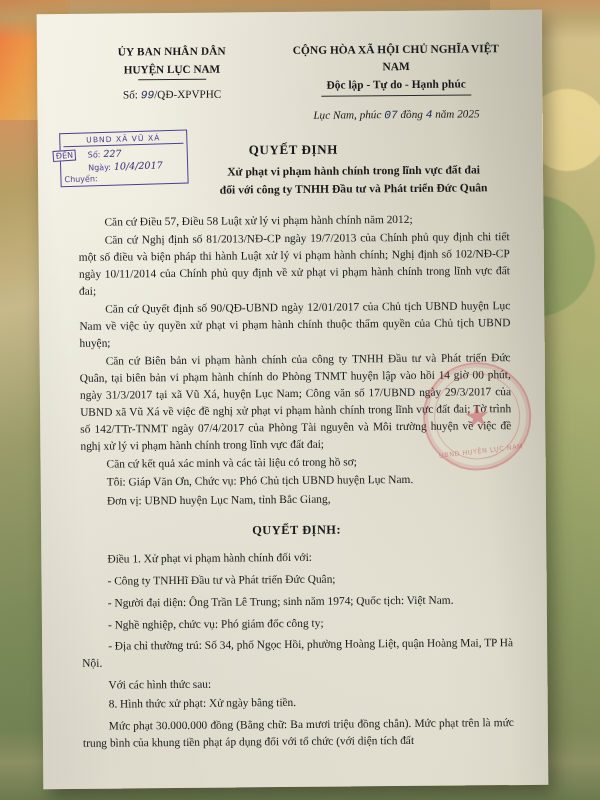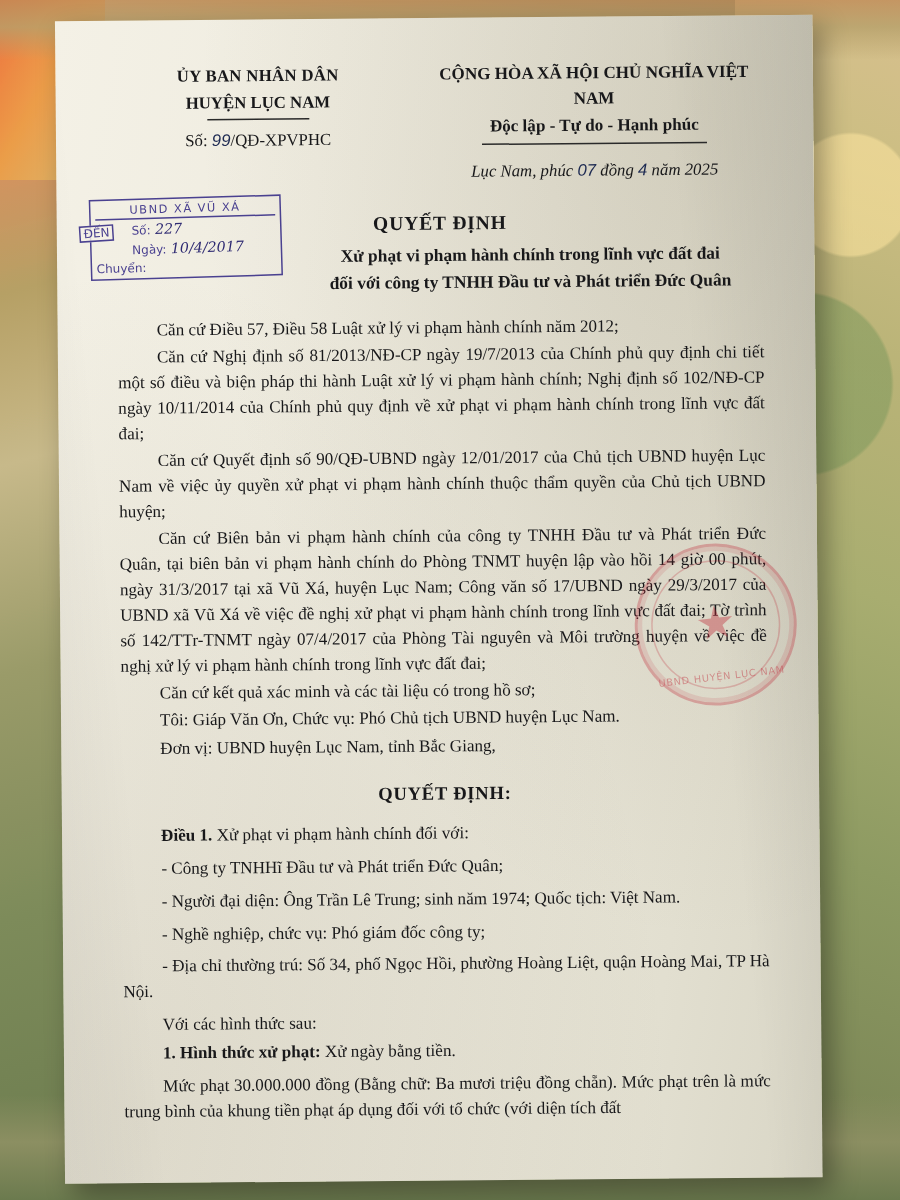--- a/index.html
+++ b/index.html
@@ -135,21 +135,21 @@
     font-size: 11.4px;
     font-weight: bold;
     margin-top: 1px;
   }
   .docnum {
     font-size: 11.2px;
     margin-top: 6px;
     text-align: center;
   }
   .handwrite {
-    font-family: Liberation Sans, sans-serif;
+    font-family: Liberation Mono, monospace;
     font-style: italic;
     color: #1d2a52;
   }
   .place-date {
     font-style: italic;
     font-size: 11.2px;
     margin-top: 10px;
     text-align: center;
   }
 
@@ -226,21 +226,21 @@
     font-weight: bold;
     font-size: 12.4px;
     letter-spacing: .5px;
     margin: 13px 0 10px 0;
   }
   .art {
     text-indent: 26px;
     margin: 0 0 5px 0;
     font-size: 11.4px;
   }
-  .art b { font-weight: bold; }
+  .art b { font-weight: normal; }
   .bullet {
     text-indent: 26px;
     margin: 0 0 5px 0;
     font-size: 11.4px;
   }
   .tight { margin-bottom: 2px; }
 
   
   .seal {
     position: absolute;
@@ -359,20 +359,20 @@
           <b>Điều 1.</b>
           <span>Xử phạt vi phạm hành chính đối với:</span>
         </p>
         <p class="bullet">- Công ty TNHHĩ Đầu tư và Phát triển Đức Quân;</p>
         <p class="bullet">- Người đại diện: Ông Trần Lê Trung; sinh năm 1974; Quốc tịch: Việt Nam.</p>
         <p class="bullet">- Nghề nghiệp, chức vụ: Phó giám đốc công ty;</p>
         <p class="bullet">- Địa chỉ thường trú: Số 34, phố Ngọc Hồi, phường Hoàng Liệt, quận Hoàng Mai, TP Hà Nội.</p>
         <p class="bullet tight">Với các hình thức sau:</p>
 
         <p class="art">
-          <b>1. Hình thức xử phạt:</b>
+          <b>8. Hình thức xử phạt:</b>
           <span>Xử ngày bằng tiền.</span>
         </p>
         <p class="p">Mức phạt 30.000.000 đồng (Bằng chữ: Ba mươi triệu đồng chẵn). Mức phạt trên là mức trung bình của khung tiền phạt áp dụng đối với tổ chức (với diện tích đất</p>
       </div>
     </div>
   </div>
 </div>
 
 </body></html>

